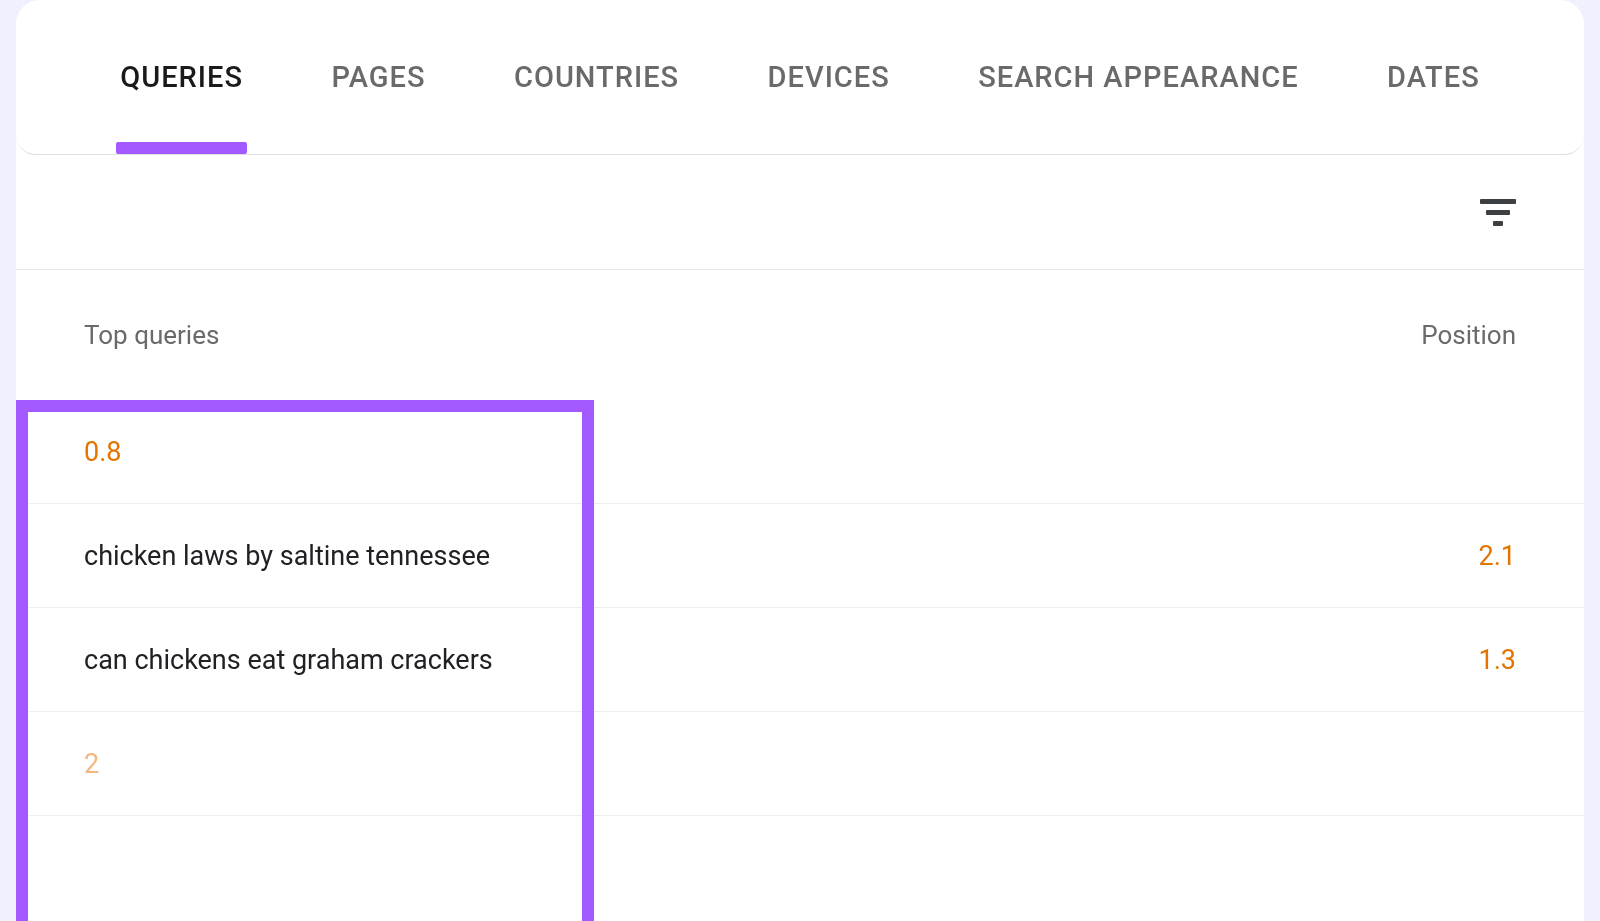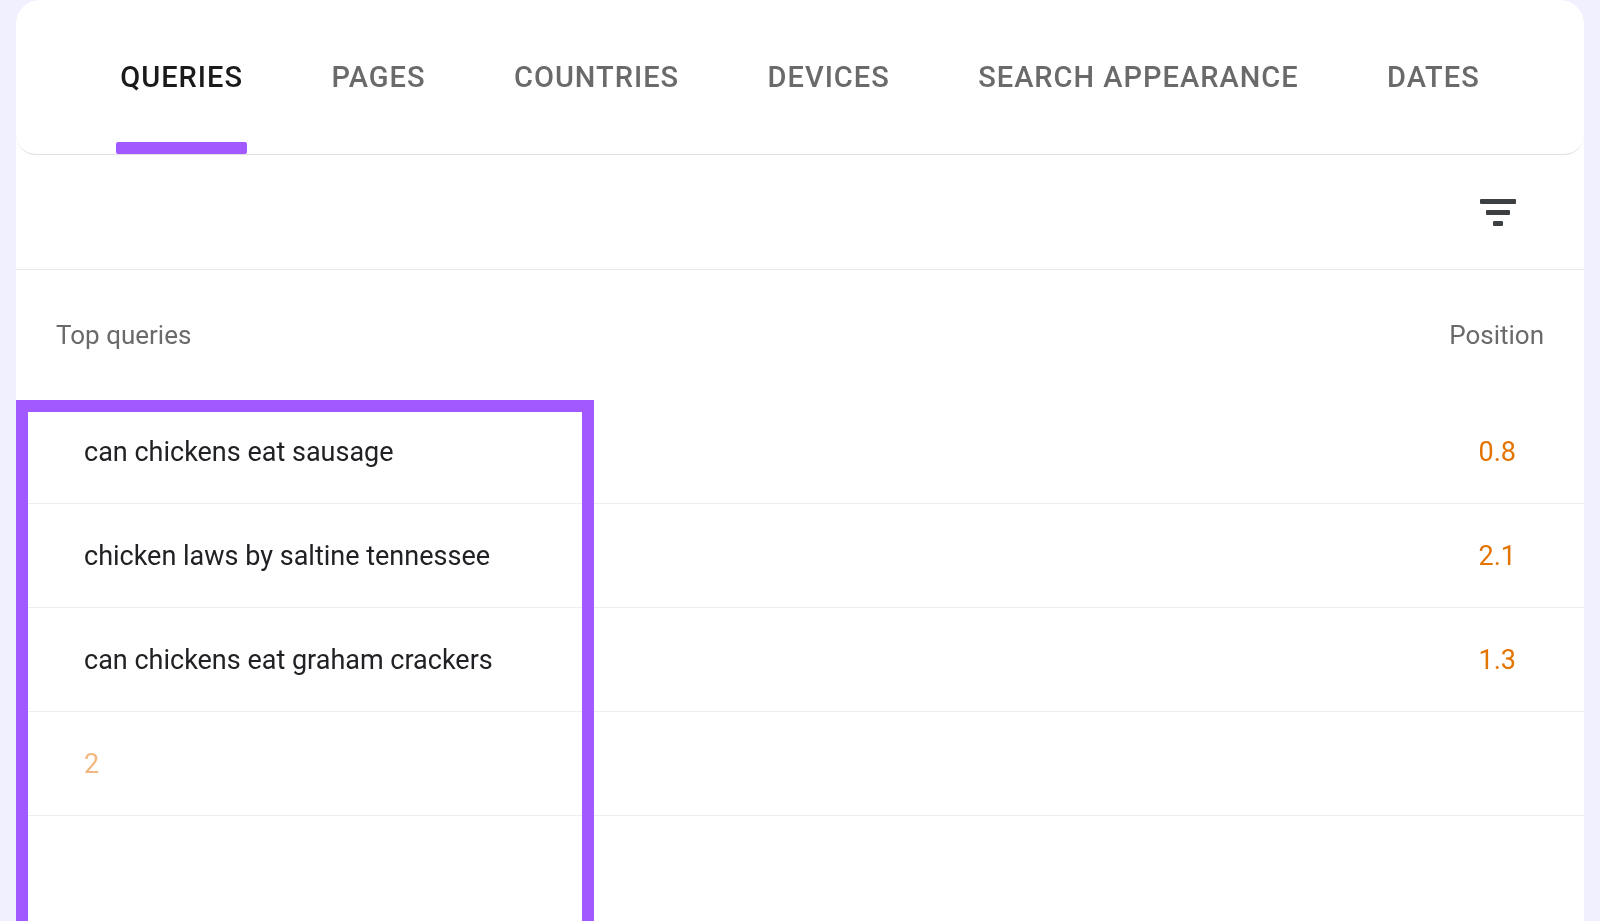--- a/index.html
+++ b/index.html
@@ -79,21 +79,21 @@
       border-radius: 1px;
     }
     .filter-icon span:nth-child(1) { width: 36px; }
     .filter-icon span:nth-child(2) { width: 24px; }
     .filter-icon span:nth-child(3) { width: 10px; }
 
     .table-header {
       display: flex;
       justify-content: space-between;
       align-items: center;
-      padding: 0 40px;
+      padding: 0 68px;
       height: 130px;
       font-size: 26px;
       color: #6a6a6a;
     }
 
     .table-body {
       position: relative;
     }
     .highlight-box {
       position: absolute;
@@ -156,21 +156,20 @@
 
   <div class="table-header">
     <div>Top queries</div>
     <div>Position</div>
   </div>
 
   <div class="table-body">
     <div class="highlight-box"></div>
 
     <div class="row">
-      <span class="query-text">can chickens eat sausage</span>
       <span class="position-val">0.8</span>
     </div>
     <div class="row">
       <span class="query-text">chicken laws by saltine tennessee</span>
       <span class="position-val">2.1</span>
     </div>
     <div class="row">
       <span class="query-text">can chickens eat graham crackers</span>
       <span class="position-val">1.3</span>
     </div>

